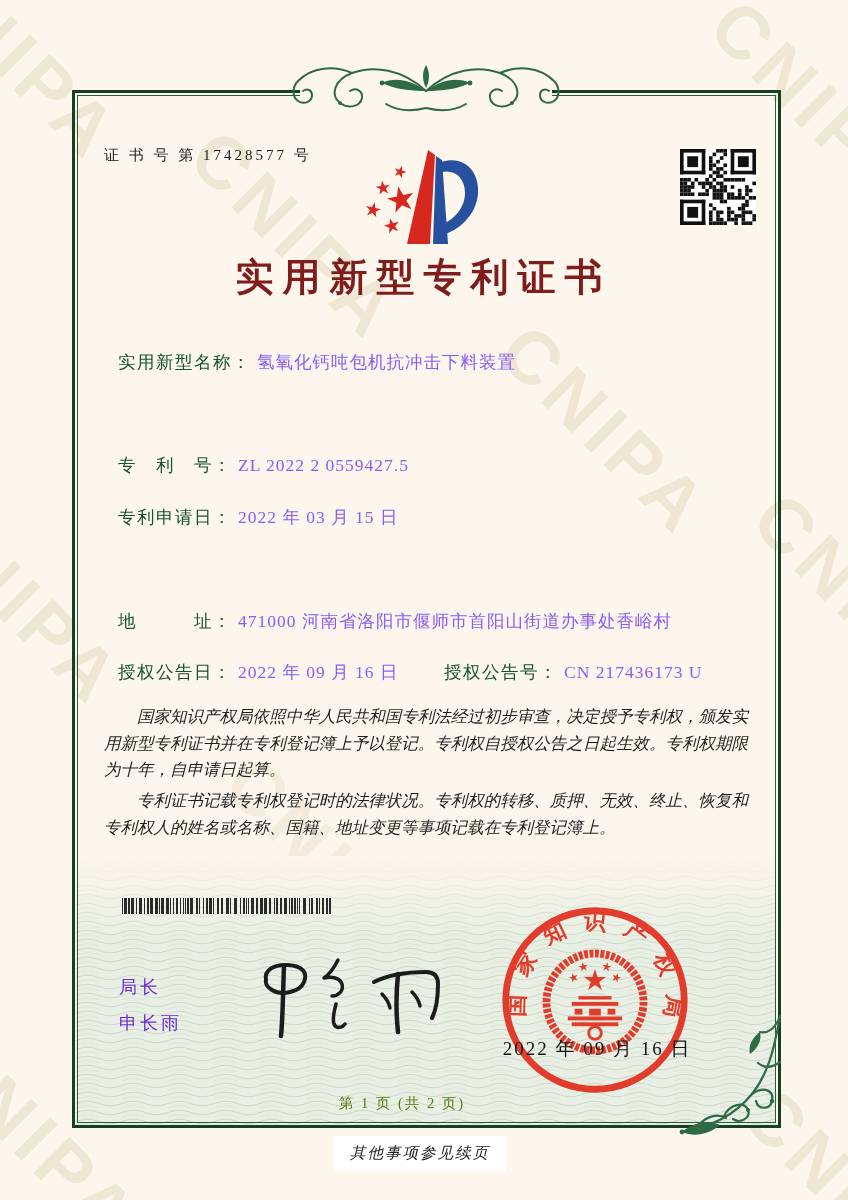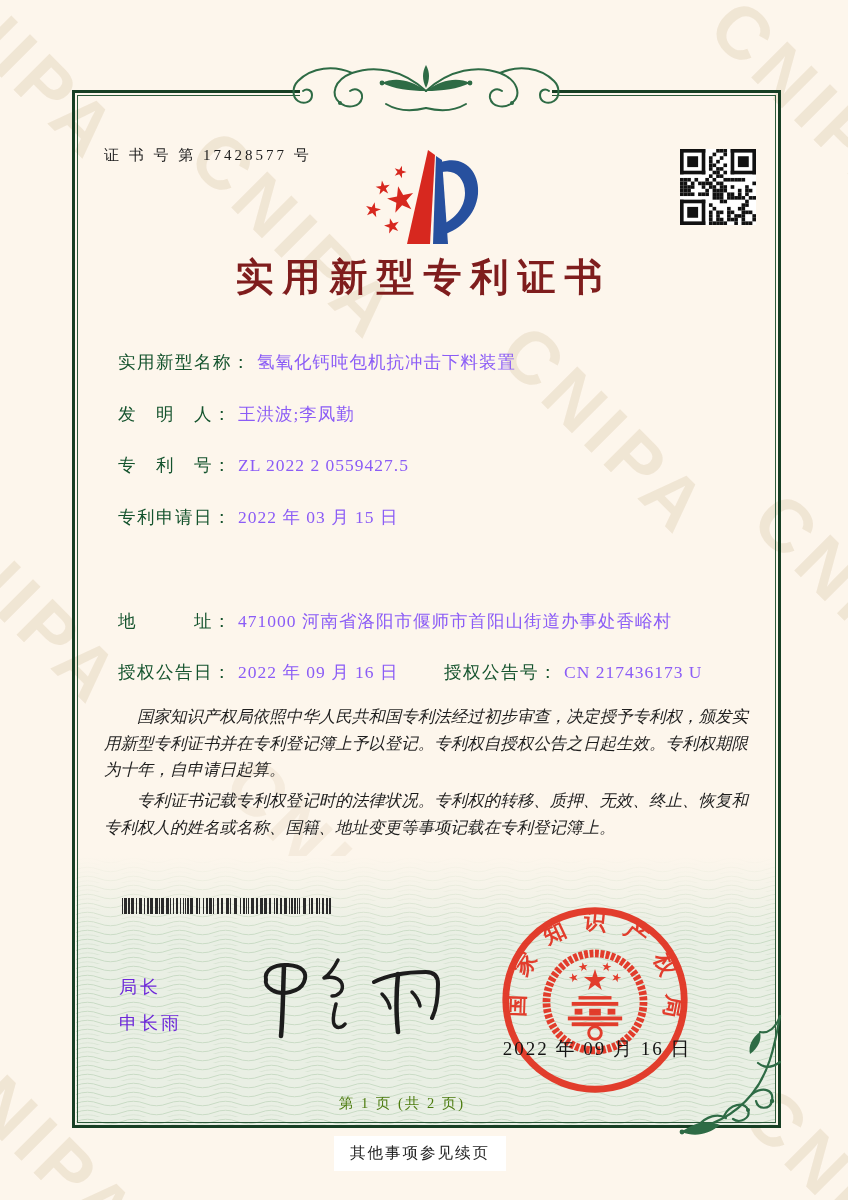--- a/index.html
+++ b/index.html
@@ -56,21 +56,21 @@
   .seal-date{
     position:absolute;left:477px;top:1036px;width:240px;z-index:8;text-align:center;
     font-size:19px;letter-spacing:2px;color:#141414;
   }
   .footer-page{
     position:absolute;left:72px;top:1094px;width:660px;z-index:6;text-align:center;
     font-size:14.5px;letter-spacing:2px;color:#4d7c0f;
   }
   .note-box{
     position:absolute;left:334px;top:1136px;z-index:6;background:#ffffff;
-    padding:7px 16px;font-size:15.5px;letter-spacing:2px;color:#222;
+    padding:7px 16px;font-size:15.5px;font-style:italic;letter-spacing:2px;color:#222;
   }
 </style>
 </head>
 <body>
 
 <div class="page">
 
   <div class="wm" style="left:15px;top:55px">CNIPA</div>
   <div class="wm" style="left:815px;top:105px">CNIPA</div>
   <div class="wm" style="left:295px;top:235px">CNIPA</div>
@@ -314,23 +314,20 @@
         <rect x="21.71" y="50.67" width="3.62" height="25.33"></rect>
         <rect x="7.24" y="57.90" width="10.86" height="10.86"></rect>
       </g>
   </svg>
 
   <div class="title">实用新型专利证书</div>
 
   <div class="frow" style="top:350px">
     <span class="lb">实用新型名称：</span><span class="val">氢氧化钙吨包机抗冲击下料装置</span>
   </div>
-  <div class="frow" style="top:402px">
-    <span class="lb">发　明　人：</span><span class="val">王洪波;李凤勤</span>
-  </div>
   <div class="frow" style="top:453px">
     <span class="lb">专　利　号：</span><span class="val">ZL 2022 2 0559427.5</span>
   </div>
   <div class="frow" style="top:505px">
     <span class="lb">专利申请日：</span><span class="val">2022 年 03 月 15 日</span>
   </div>
   <div class="frow" style="top:609px">
     <span class="lb">地　　　址：</span><span class="val">471000 河南省洛阳市偃师市首阳山街道办事处香峪村</span>
   </div>
   <div class="frow" style="top:660px">

